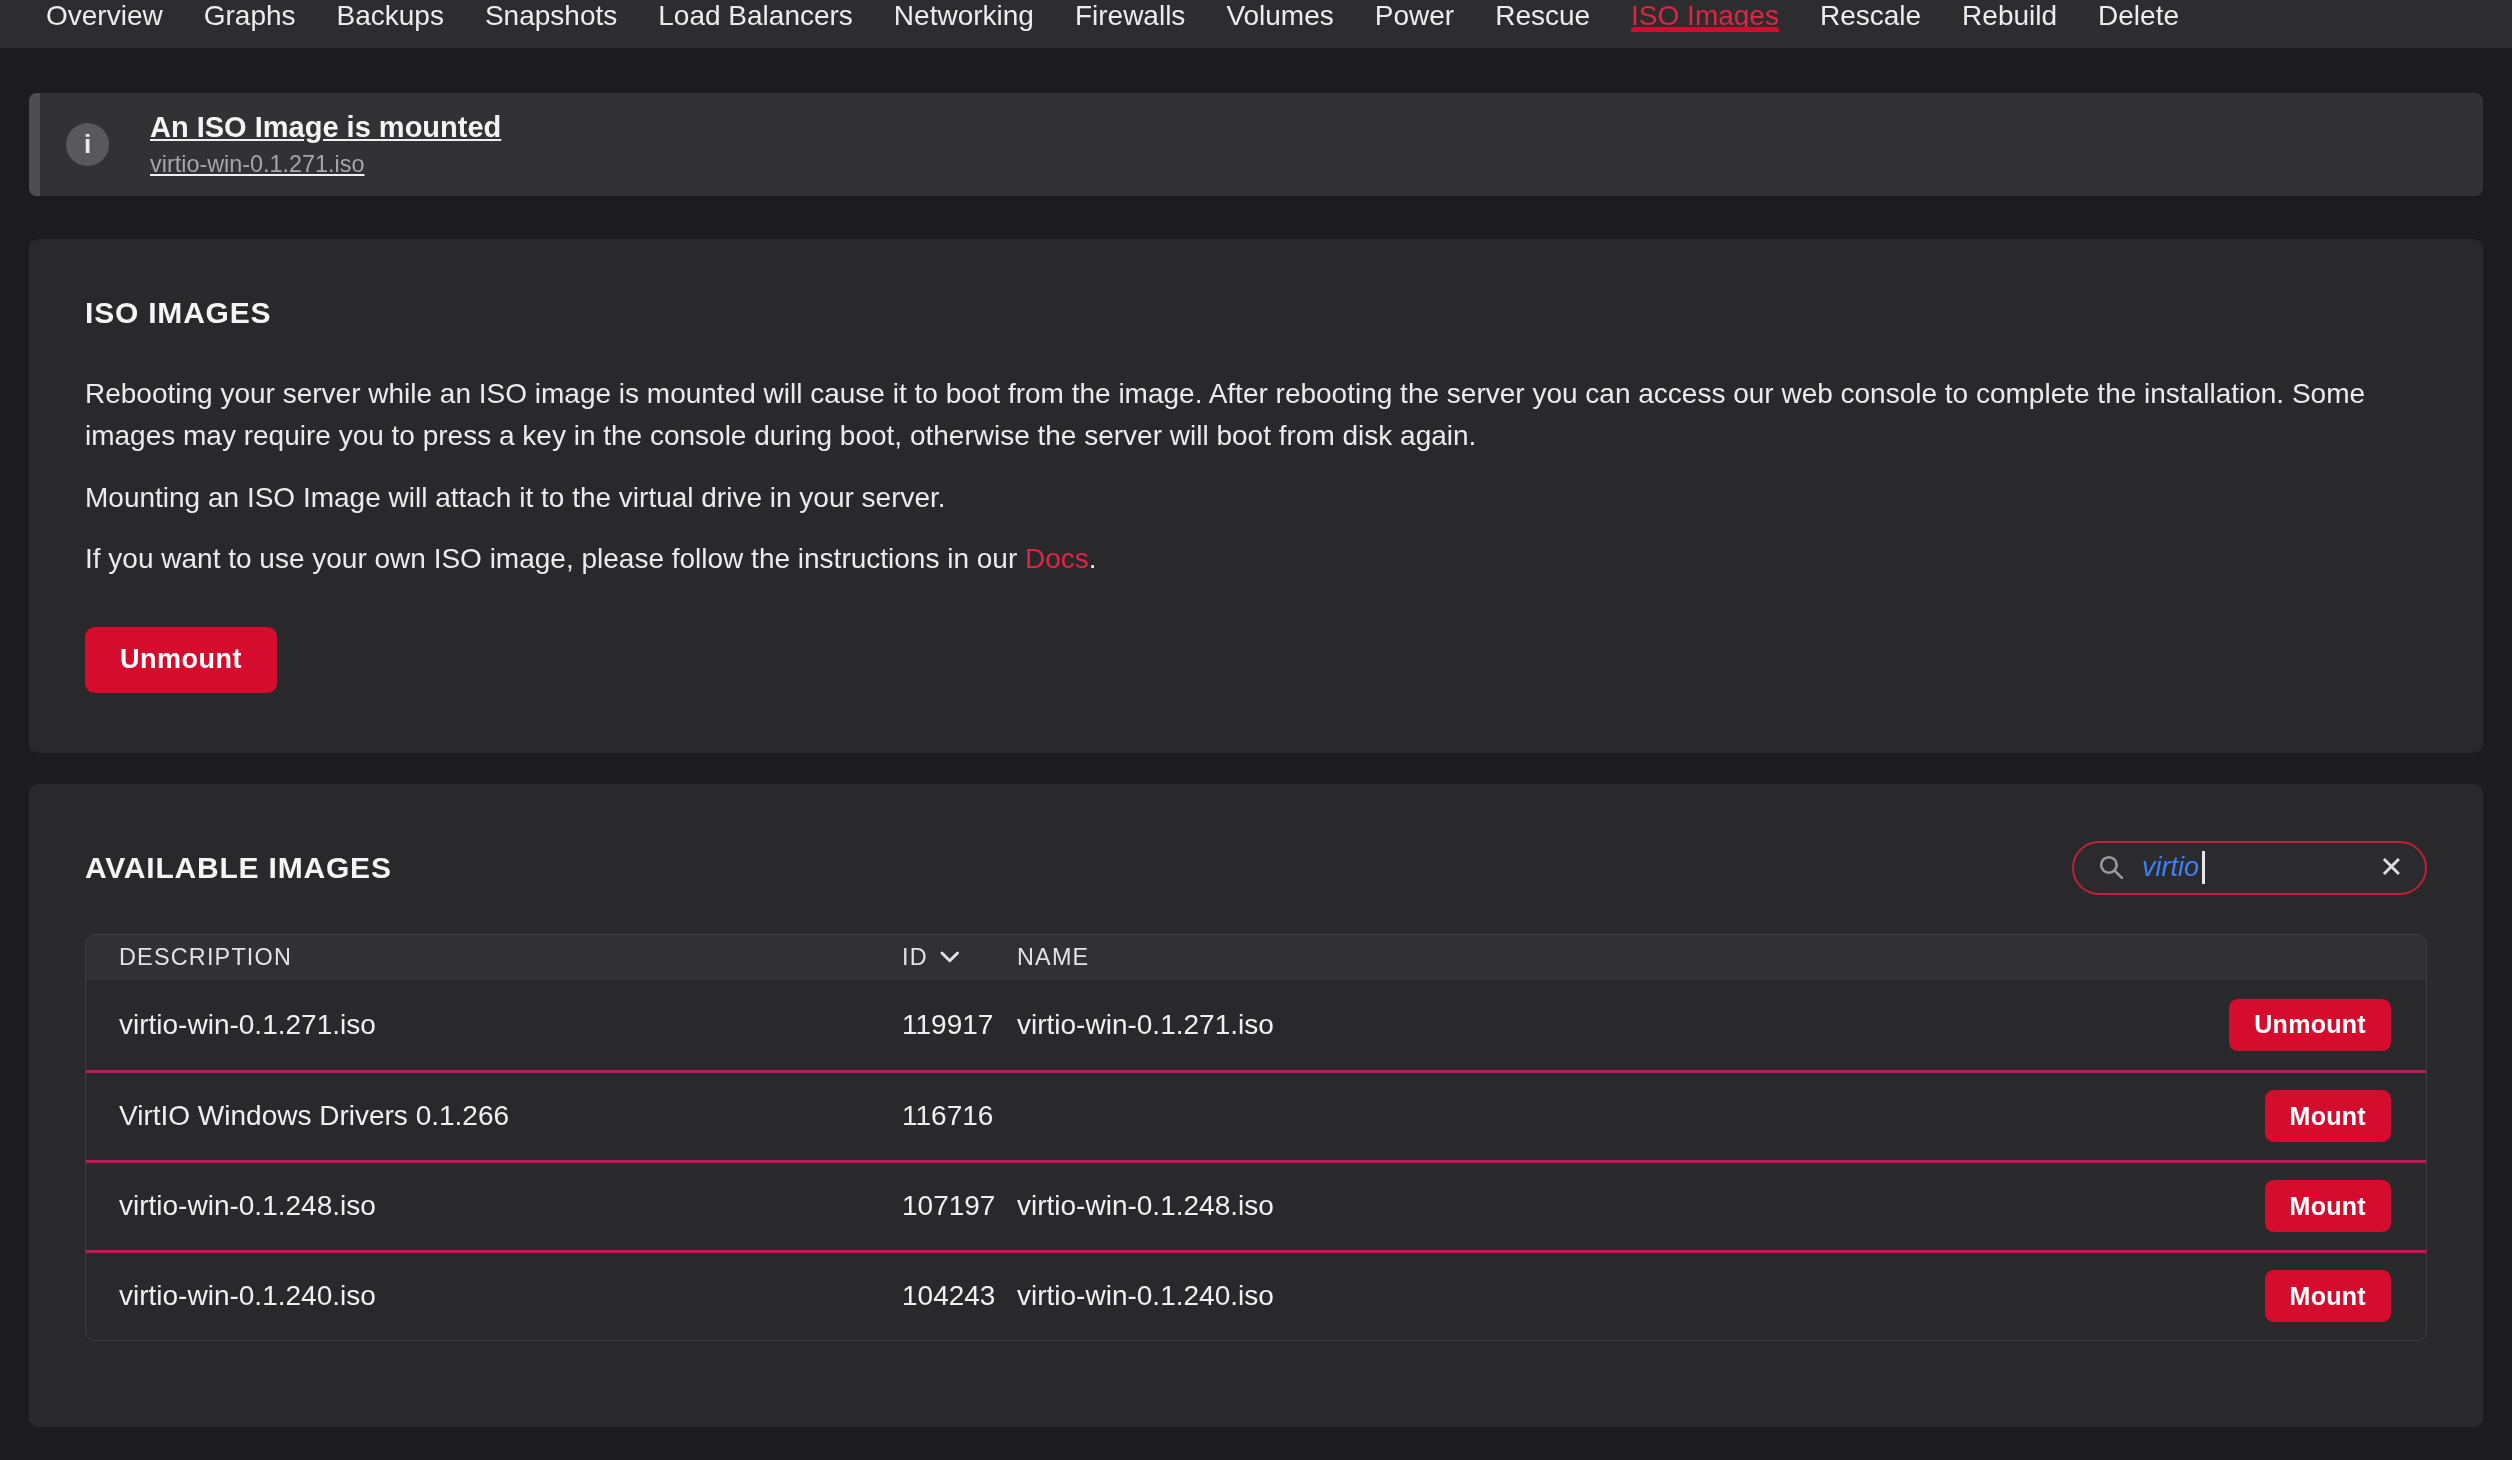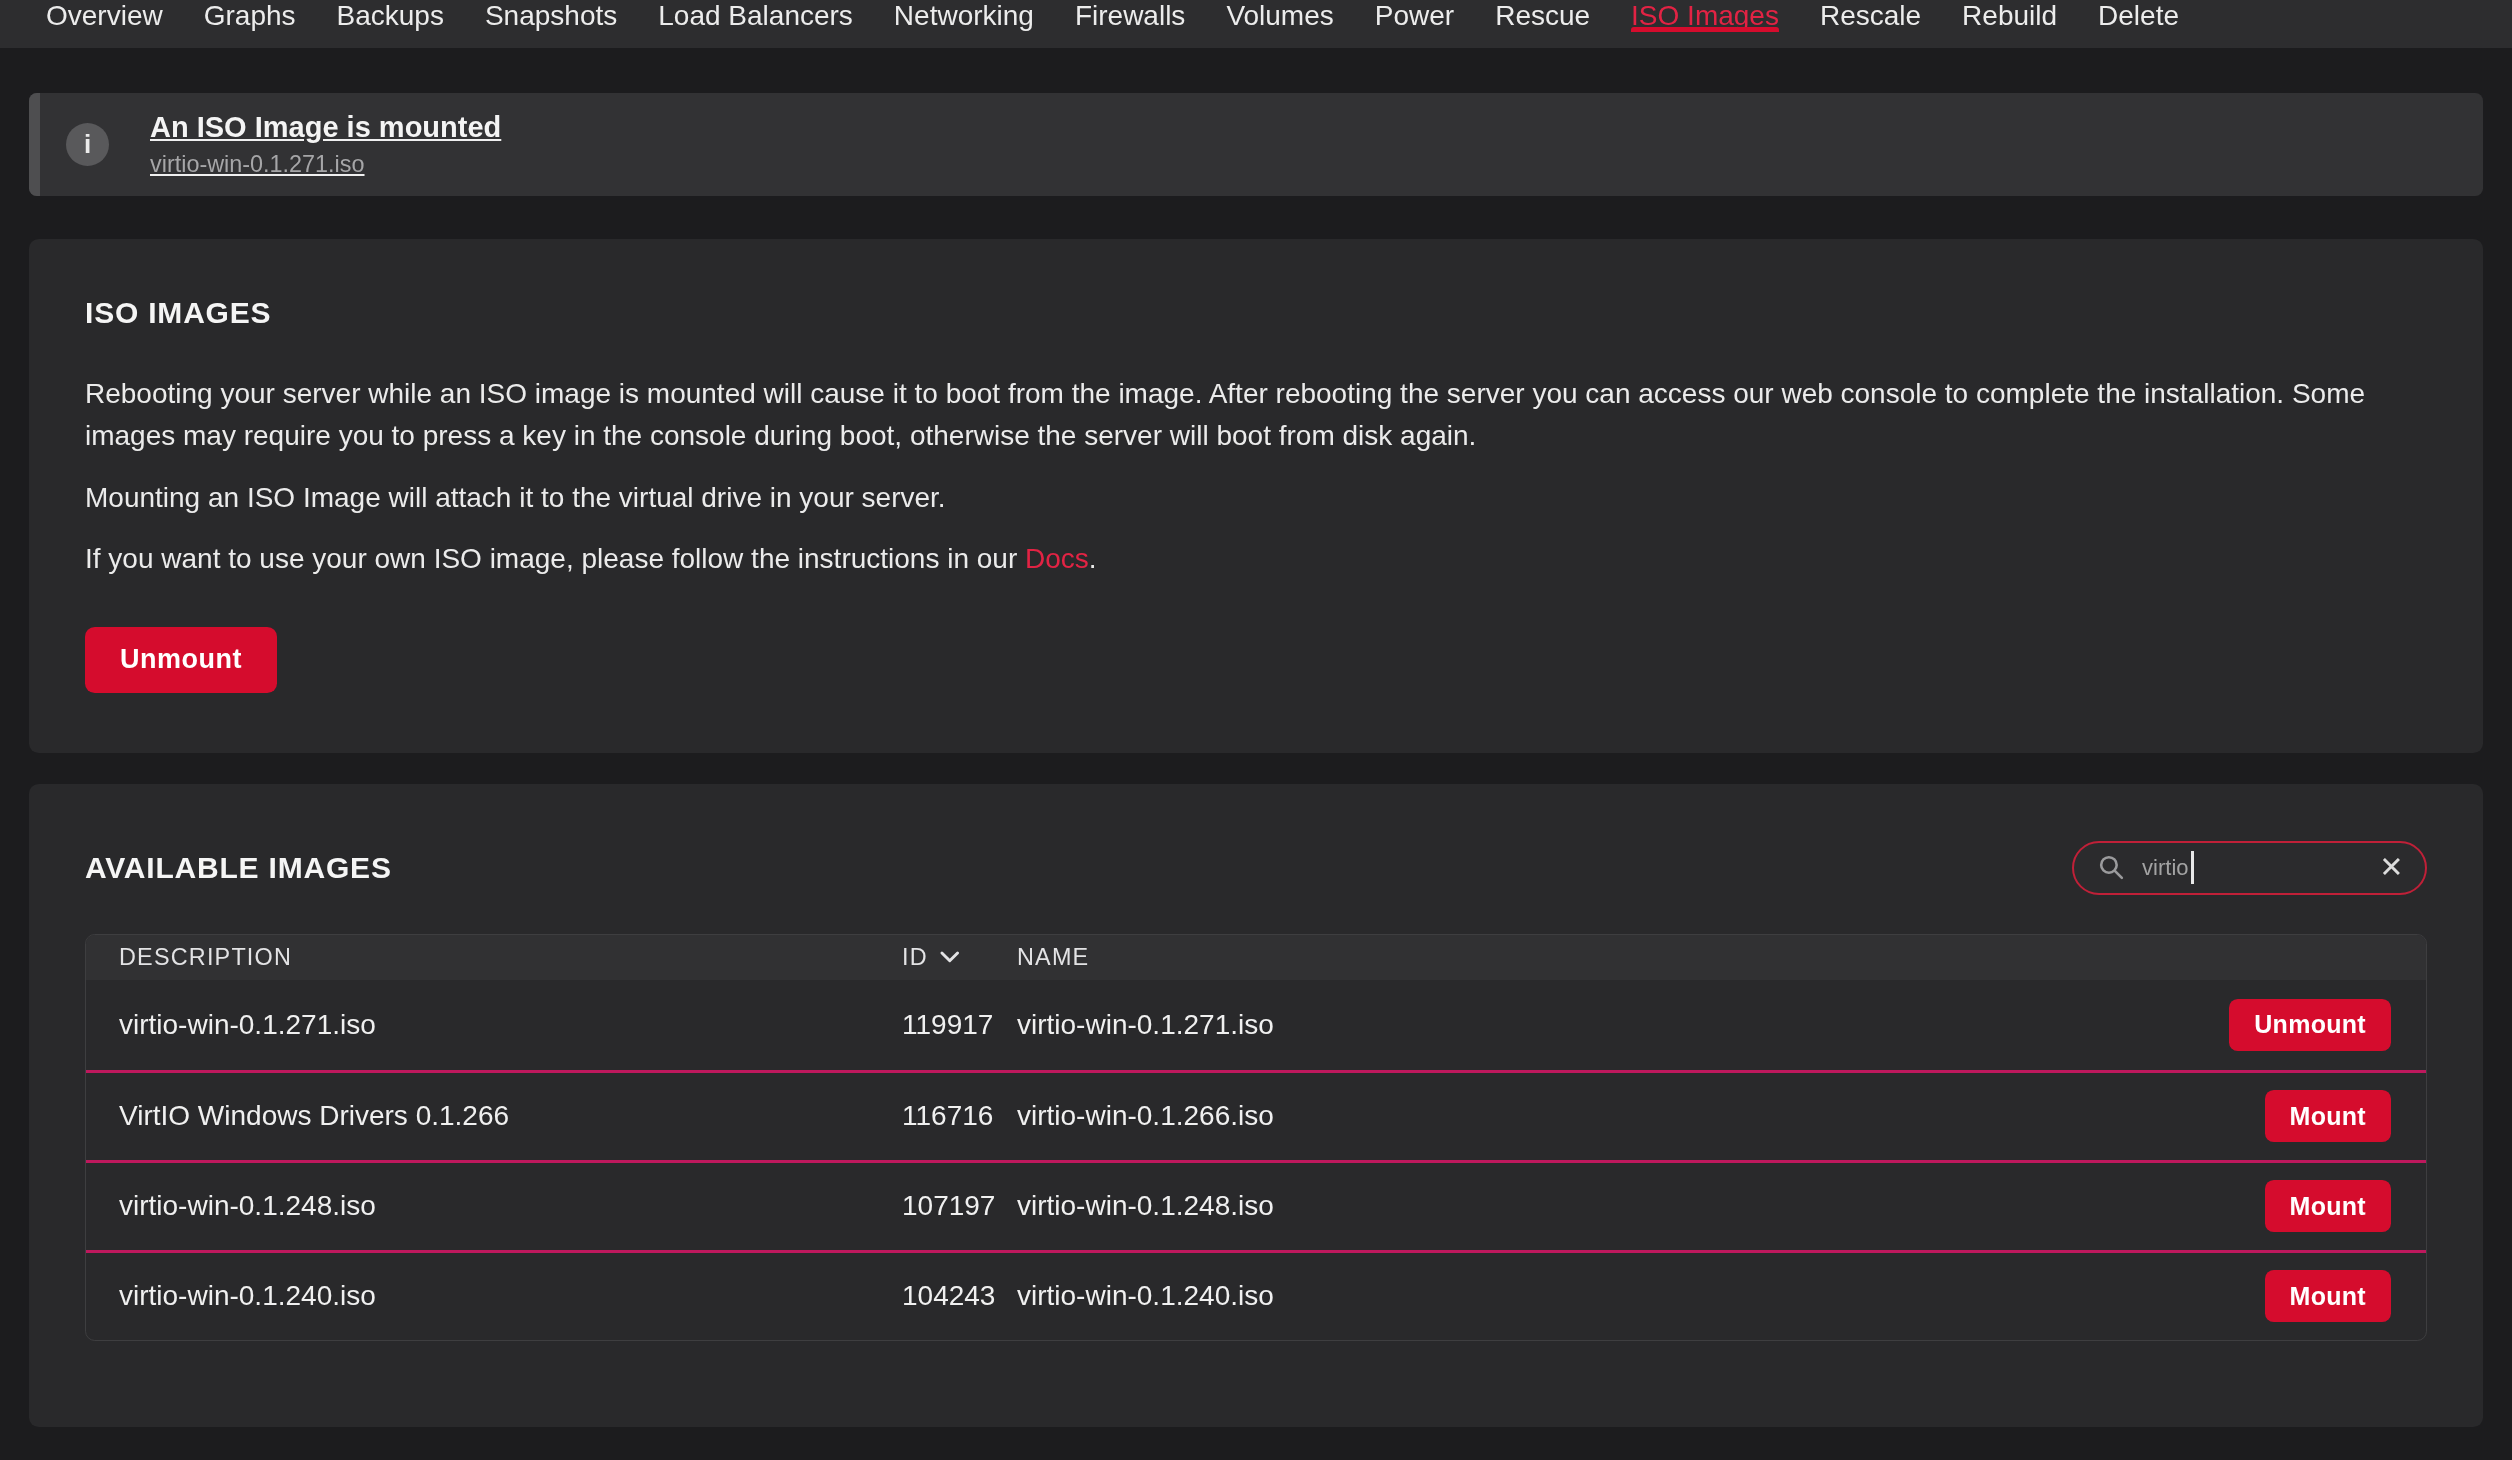--- a/index.html
+++ b/index.html
@@ -128,24 +128,25 @@
     height: 54px;
     border: 2px solid #c02038;
     border-radius: 27px;
     display: flex;
     align-items: center;
     padding: 0 21.5px;
     background: #2b2b2d;
   }
   .search-box svg { flex: none; }
   .search-text {
-    font-size: 22px;
-    color: #a3a3a3;
+    font-size: 27px;
+    color: #3b82f6;
     margin-left: 15.6px;
     white-space: nowrap;
+    font-style: italic;
   }
   .caret {
     display: inline-block;
     width: 2.9px;
     height: 33px;
     background: #e8e8e8;
     margin-left: 2.9px;
     vertical-align: middle;
   }
   .search-clear {
@@ -269,21 +270,20 @@
     <div>119917</div>
     <div>virtio-win-0.1.271.iso</div>
     <div class="cell-action">
       <button class="btn btn-row">Unmount</button>
     </div>
   </div>
 
   <div class="t-row">
     <div>VirtIO Windows Drivers 0.1.266</div>
     <div>116716</div>
-    <div>virtio-win-0.1.266.iso</div>
     <div class="cell-action">
       <button class="btn btn-row">Mount</button>
     </div>
   </div>
 
   <div class="t-row">
     <div>virtio-win-0.1.248.iso</div>
     <div>107197</div>
     <div>virtio-win-0.1.248.iso</div>
     <div class="cell-action">

